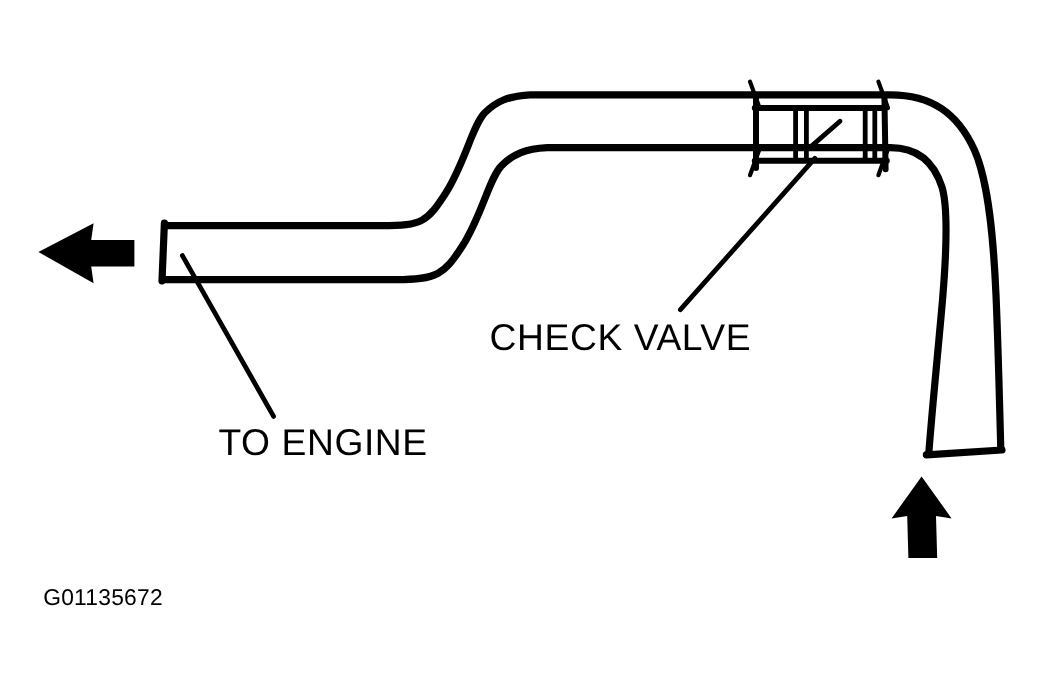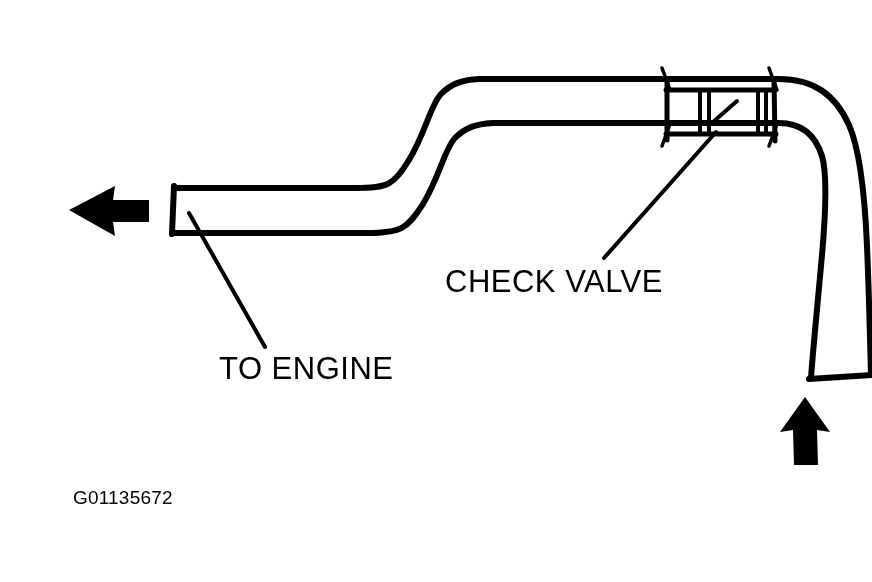--- a/index.html
+++ b/index.html
@@ -11,25 +11,24 @@
   body {
     width: 872px;
     height: 582px;
     position: relative;
     overflow: hidden;
     font-family: "Liberation Sans", sans-serif;
     background: #ffffff;
   }
   #diagram-root {
     position: absolute;
-    left: 17px;
+    left: 0;
     top: 0;
     width: 724px;
     height: 582px;
-    padding-left: 20px;
   }
   svg#figure-svg {
     display: block;
     width: 872px;
     height: 582px;
   }
   .dgm-label {
     font-family: "Liberation Sans", sans-serif;
     font-weight: 400;
     fill: #000000;

